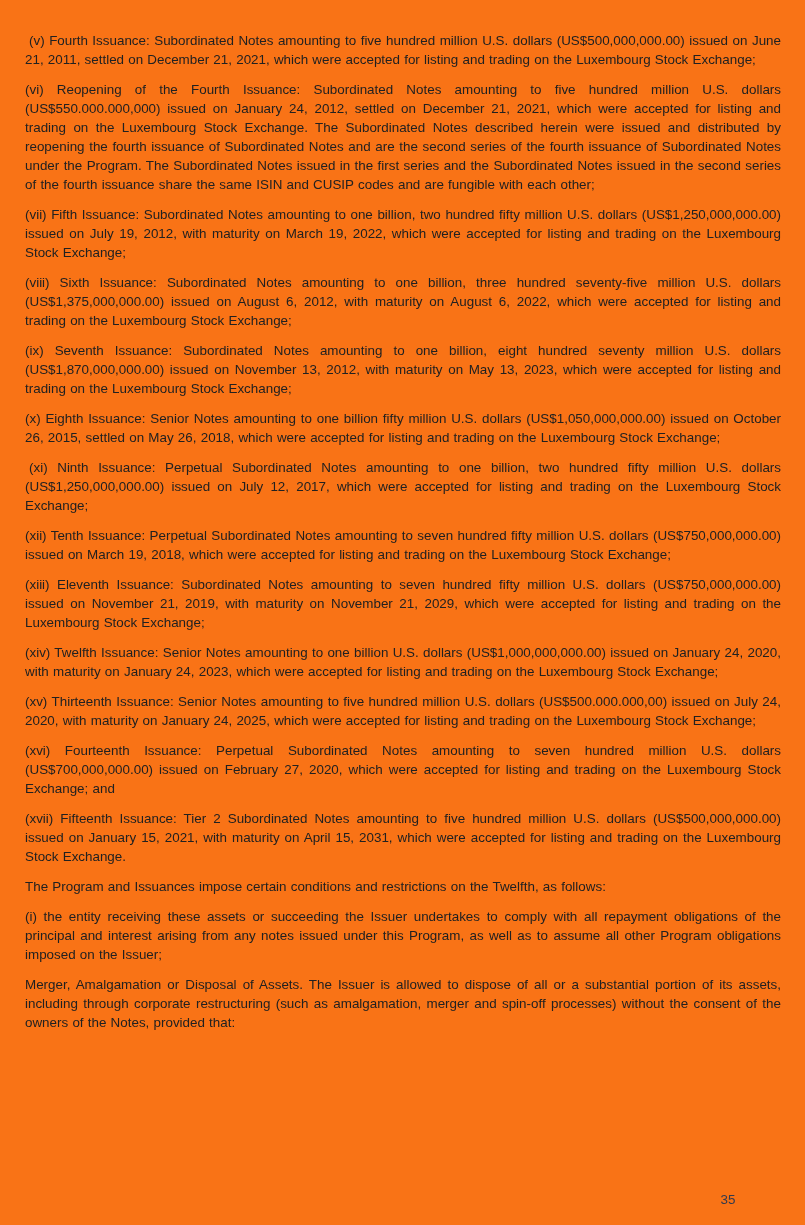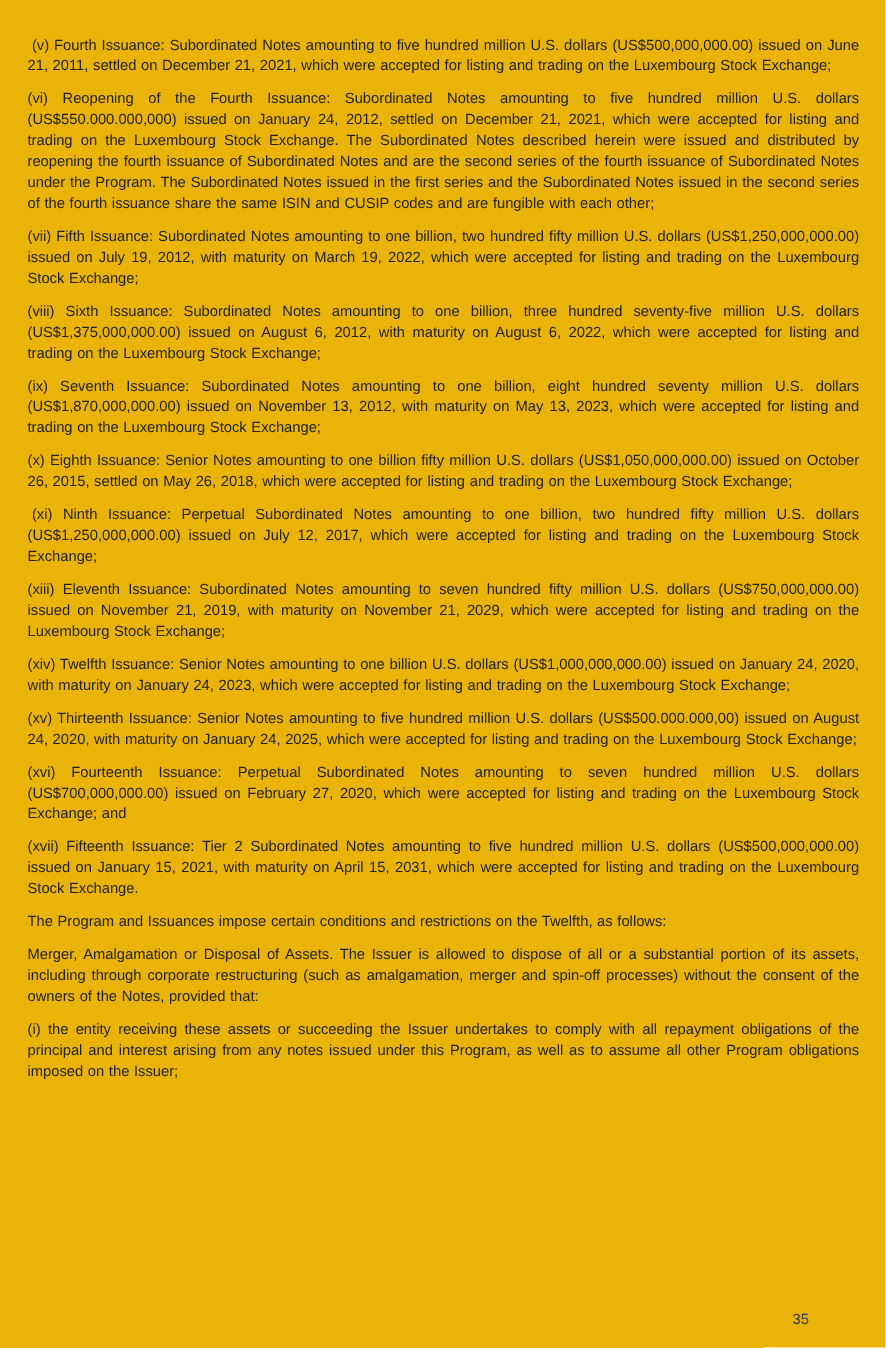--- a/index.html
+++ b/index.html
@@ -15,21 +15,21 @@
   }
   .page {
     position: absolute;
     inset: 0;
     box-sizing: border-box;
     padding: 31px 24px 0 25px;
     font-family: "Liberation Sans", "DejaVu Sans", sans-serif;
     font-size: 13.4px;
     line-height: 19px;
     color: #212121;
-    background: #eab308;
+    background: #f97316;
   }
   .page p {
     margin: 0 0 11px 0;
     text-align: justify;
     word-spacing: 0.5px;
   }
   .p-indent {
     text-indent: 4px;
   }
   .page-number {
@@ -48,23 +48,24 @@
 <body>
 
 <div class="page">
   <p class="p-indent">(v) Fourth Issuance: Subordinated Notes amounting to five hundred million U.S. dollars (US$500,000,000.00) issued on June 21, 2011, settled on December 21, 2021, which were accepted for listing and trading on the Luxembourg Stock Exchange;</p>
   <p>(vi) Reopening of the Fourth Issuance: Subordinated Notes amounting to five hundred million U.S. dollars (US$550.000.000,000) issued on January 24, 2012, settled on December 21, 2021, which were accepted for listing and trading on the Luxembourg Stock Exchange. The Subordinated Notes described herein were issued and distributed by reopening the fourth issuance of Subordinated Notes and are the second series of the fourth issuance of Subordinated Notes under the Program.  The Subordinated Notes issued in the first series and the Subordinated Notes issued in the second series of the fourth issuance share the same ISIN and CUSIP codes and are fungible with each other;</p>
   <p>(vii) Fifth Issuance: Subordinated Notes amounting to one billion, two hundred fifty million U.S. dollars (US$1,250,000,000.00) issued on July 19, 2012, with maturity on March 19, 2022, which were accepted for listing and trading on the Luxembourg Stock Exchange;</p>
   <p>(viii) Sixth Issuance: Subordinated Notes amounting to one billion, three hundred seventy-five million U.S. dollars (US$1,375,000,000.00) issued on August 6, 2012, with maturity on August 6, 2022, which were accepted for listing and trading on the Luxembourg Stock Exchange;</p>
   <p>(ix) Seventh Issuance: Subordinated Notes amounting to one billion, eight hundred seventy million U.S. dollars (US$1,870,000,000.00) issued on November 13, 2012, with maturity on May 13, 2023, which were accepted for listing and trading on the Luxembourg Stock Exchange;</p>
   <p>(x) Eighth Issuance: Senior Notes amounting to one billion fifty million U.S. dollars (US$1,050,000,000.00) issued on October 26, 2015, settled on May 26, 2018, which were accepted for listing and trading on the Luxembourg Stock Exchange;</p>
   <p class="p-indent">(xi) Ninth Issuance: Perpetual Subordinated Notes amounting to one billion, two hundred fifty million U.S. dollars (US$1,250,000,000.00) issued on July 12, 2017, which were accepted for listing and trading on the Luxembourg Stock Exchange;</p>
+  <p>(xii) Tenth Issuance: Perpetual Subordinated Notes amounting to seven hundred fifty million U.S. dollars (US$750,000,000.00) issued on March 19, 2018, which were accepted for listing and trading on the Luxembourg Stock Exchange;</p>
   <p>(xiii) Eleventh Issuance: Subordinated Notes amounting to seven hundred fifty million U.S. dollars (US$750,000,000.00) issued on November 21, 2019, with maturity on November 21, 2029, which were accepted for listing and trading on the Luxembourg Stock Exchange;</p>
   <p>(xiv) Twelfth Issuance: Senior Notes amounting to one billion U.S. dollars (US$1,000,000,000.00) issued on January 24, 2020, with maturity on January 24, 2023, which were accepted for listing and trading on the Luxembourg Stock Exchange;</p>
-  <p>(xv) Thirteenth Issuance: Senior Notes amounting to five hundred million U.S. dollars (US$500.000.000,00) issued on August 24, 2020, with maturity on January 24, 2025, which were accepted for listing and trading on the Luxembourg Stock Exchange;</p>
+  <p>(xv) Thirteenth Issuance: Senior Notes amounting to five hundred million U.S. dollars (US$500.000.000,00) issued on July 24, 2020, with maturity on January 24, 2025, which were accepted for listing and trading on the Luxembourg Stock Exchange;</p>
   <p>(xvi) Fourteenth Issuance: Perpetual Subordinated Notes amounting to seven hundred million U.S. dollars (US$700,000,000.00) issued on February 27, 2020, which were accepted for listing and trading on the Luxembourg Stock Exchange; and</p>
   <p>(xvii) Fifteenth Issuance: Tier 2 Subordinated Notes amounting to five hundred million U.S. dollars (US$500,000,000.00) issued on January 15, 2021, with maturity on April 15, 2031, which were accepted for listing and trading on the Luxembourg Stock Exchange.</p>
   <p>The Program and Issuances impose certain conditions and restrictions on the Twelfth, as follows:</p>
+  <p>(i) the entity receiving these assets or succeeding the Issuer undertakes to comply with all repayment obligations of the principal and interest arising from any notes issued under this Program, as well as to assume all other Program obligations imposed on the Issuer;</p>
   <p>Merger, Amalgamation or Disposal of Assets. The Issuer is allowed to dispose of all or a substantial portion of its assets, including through corporate restructuring (such as amalgamation, merger and spin-off processes) without the consent of the owners of the Notes, provided that:</p>
-  <p>(i) the entity receiving these assets or succeeding the Issuer undertakes to comply with all repayment obligations of the principal and interest arising from any notes issued under this Program, as well as to assume all other Program obligations imposed on the Issuer;</p>
 </div>
 
 <div class="page-number">35</div>
 
 </body></html>

